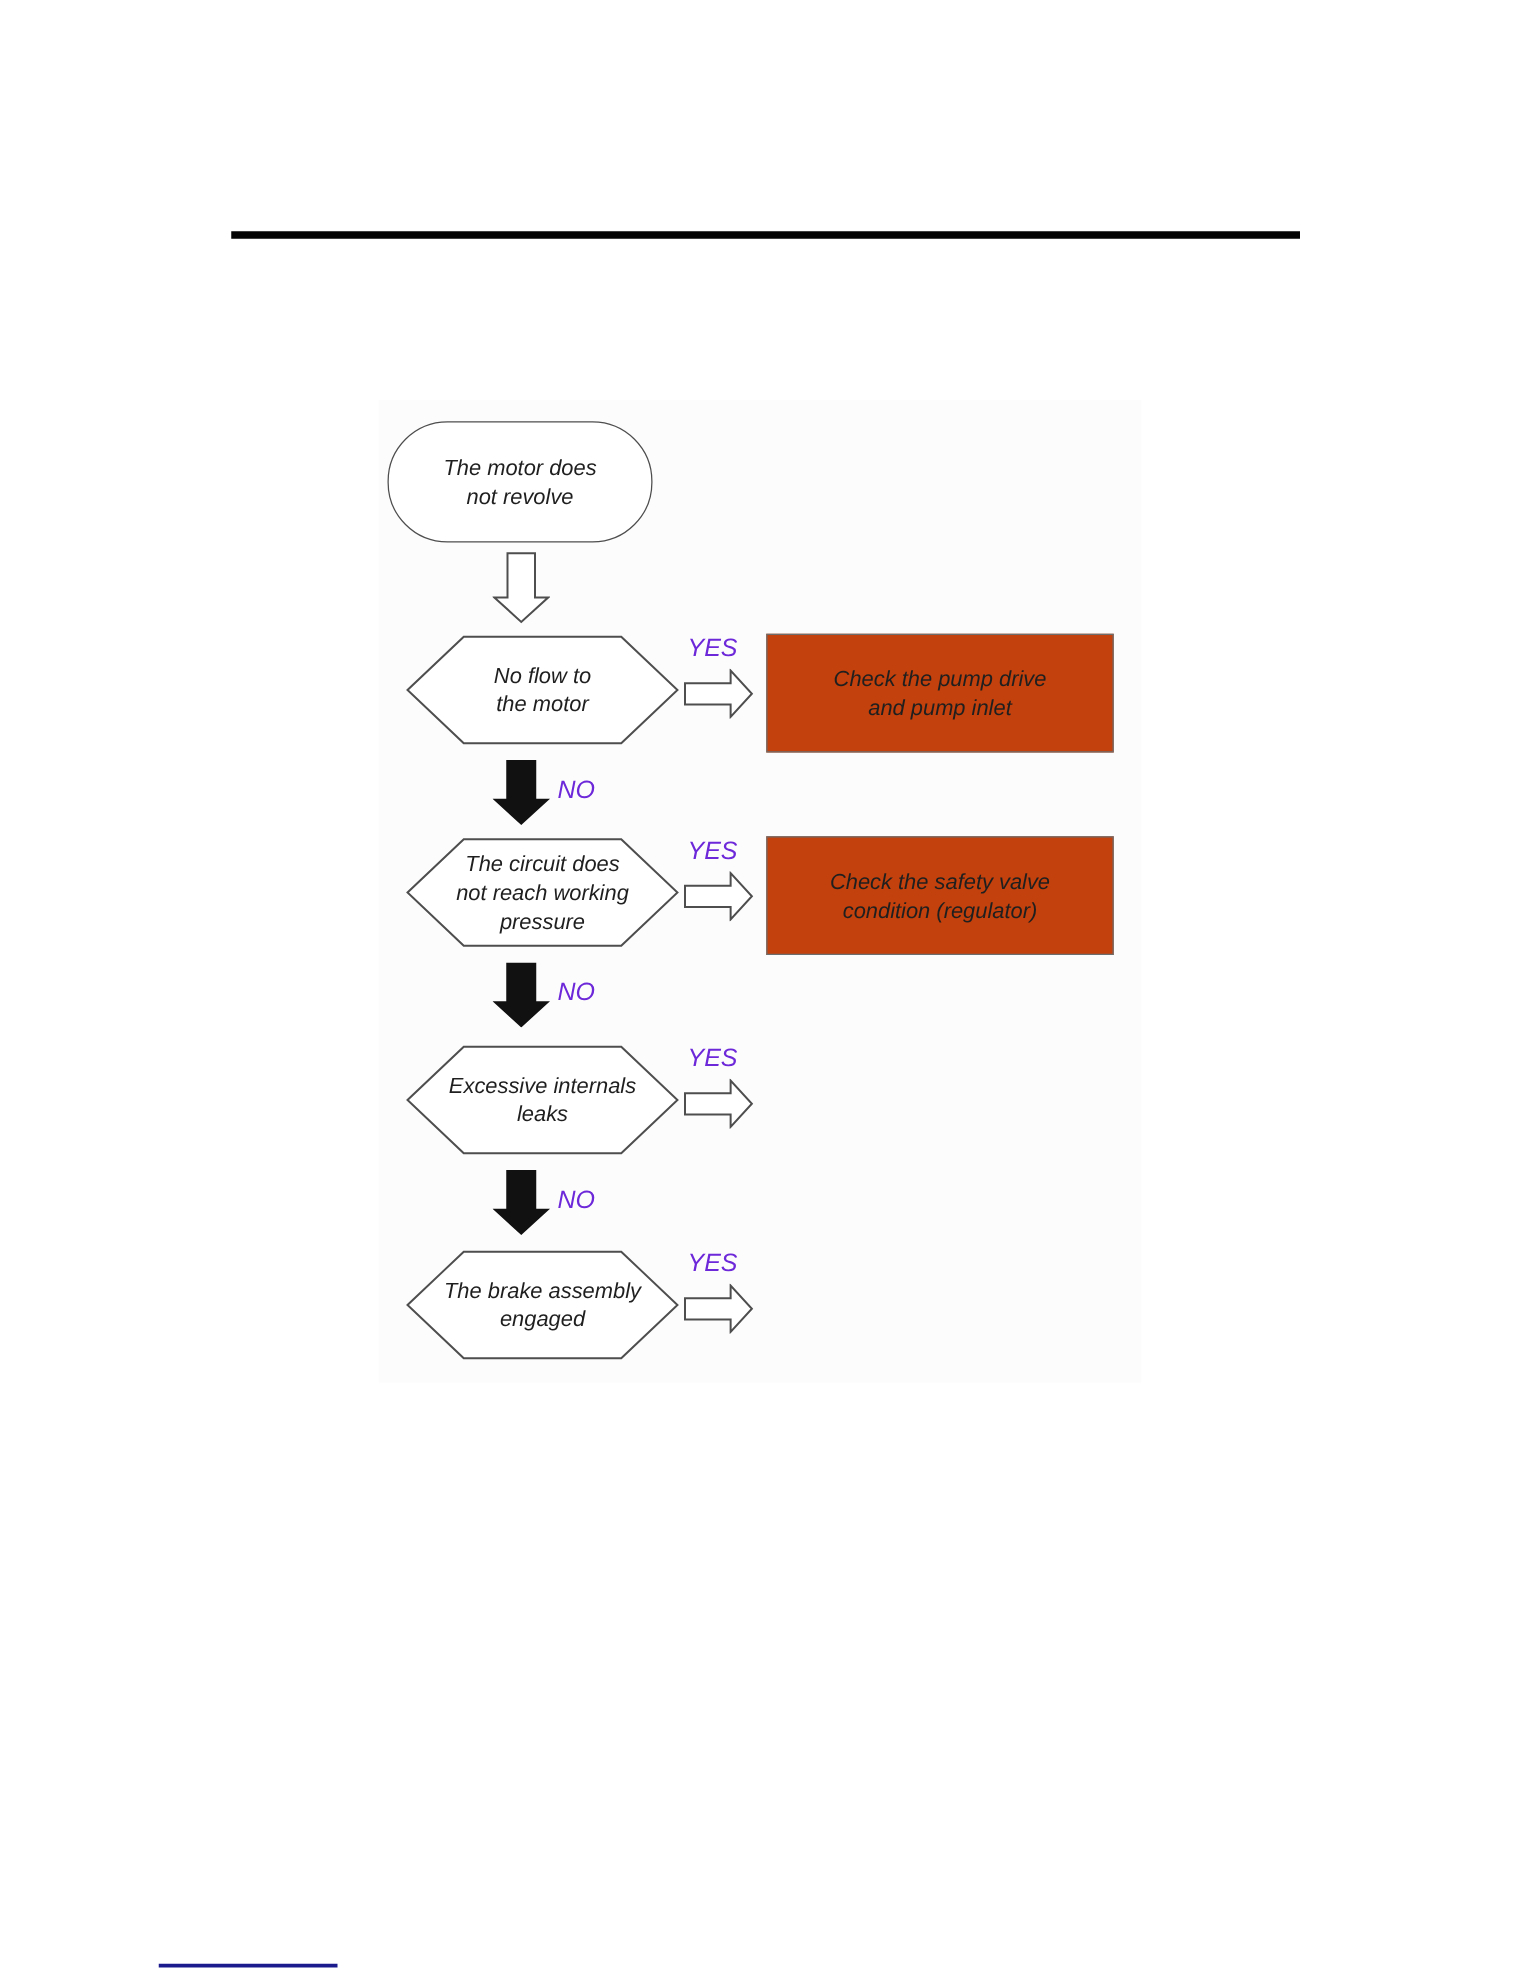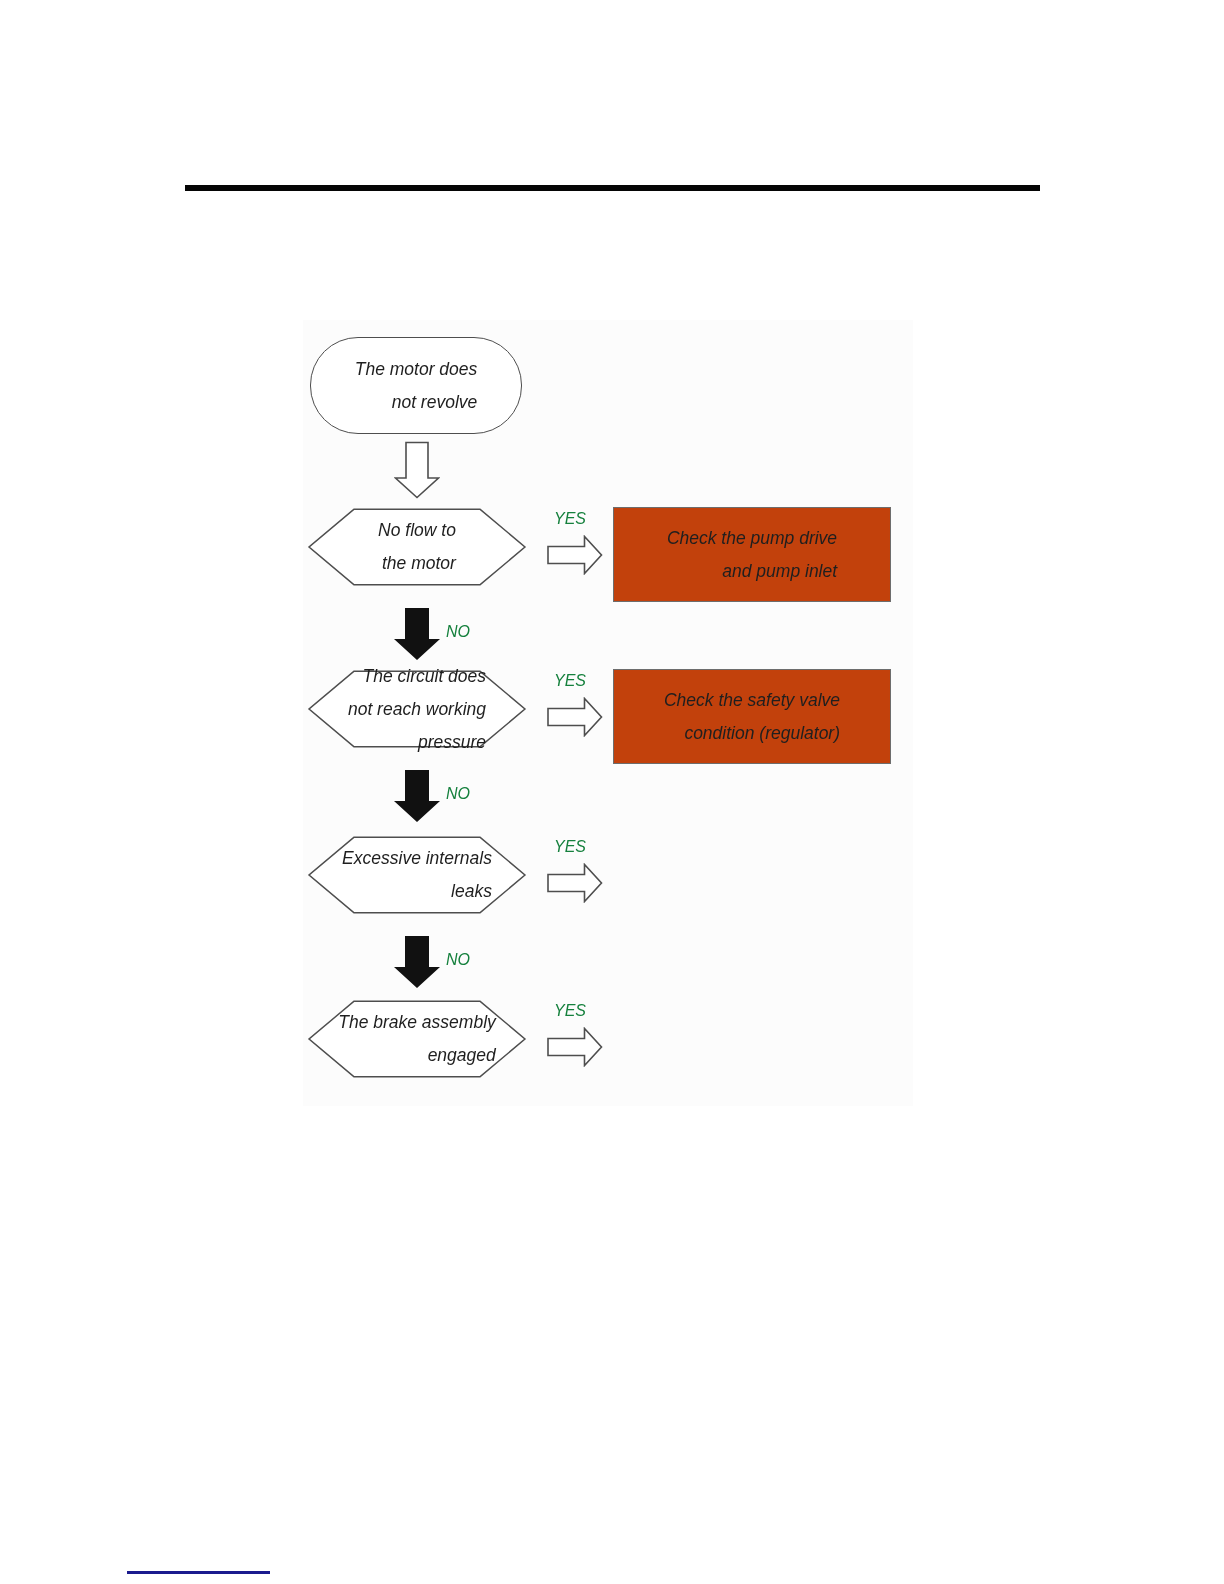--- a/index.html
+++ b/index.html
@@ -21,57 +21,57 @@
   .flow-panel {
     position: absolute;
     left: 303px; top: 320px;
     width: 610px; height: 786px;
     background: #fcfcfc;
   }
   .node-text {
     font-style: italic;
     color: #1f1f1f;
     font-size: 17.5px;
-    line-height: 33px;
-    text-align: right;
+    line-height: 23px;
+    text-align: center;
     white-space: pre-line;
   }
   .stadium {
     position: absolute;
     left: 7px; top: 17px;
     width: 212px; height: 97px;
     border: 1.6px solid #4e4e4e;
     border-radius: 48px;
     background: #ffffff;
     display: flex; align-items: center; justify-content: center;
   }
   .hex {
     position: absolute;
-    left: 4px;
-    width: 220px; height: 78px;
+    left: 21px;
+    width: 220px; height: 88px;
   }
   .hex svg { position: absolute; left: 0; top: 0; width: 100%; height: 100%; }
   .hex .node-text {
     position: absolute; left: 0; top: 0; right: 0; bottom: 0;
     display: flex; align-items: center; justify-content: center;
   }
   .action {
     position: absolute;
     left: 310px;
     width: 278px; height: 95px;
     border: 1.8px solid #6d6d6d;
     background: #c2410c;
     display: flex; align-items: center; justify-content: center;
   }
   .flow-label {
     position: absolute;
     font-style: italic;
-    font-size: 16px;
+    font-size: 20px;
     line-height: 28px;
-    color: #15803d;
+    color: #6d28d9;
   }
   .yes-label { left: 237px; width: 60px; text-align: center; }
   .no-label { left: 143px; }
   svg.icon { position: absolute; display: block; }
   .footer-rule {
     position: absolute;
     left: 127px; top: 1571px;
     width: 143px; height: 3px;
     background: #1b1b8e;
   }

